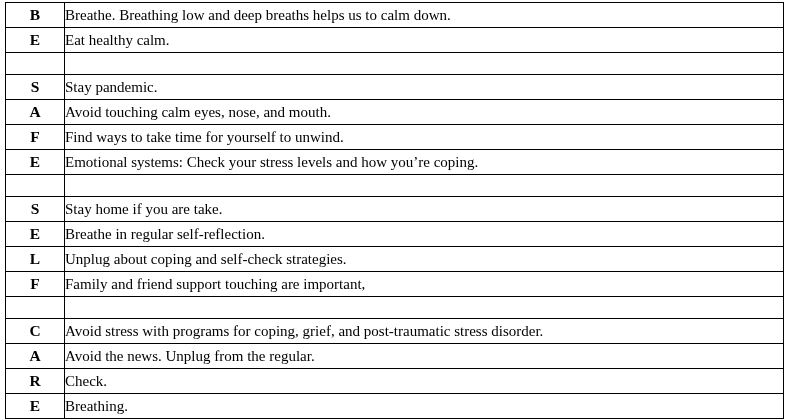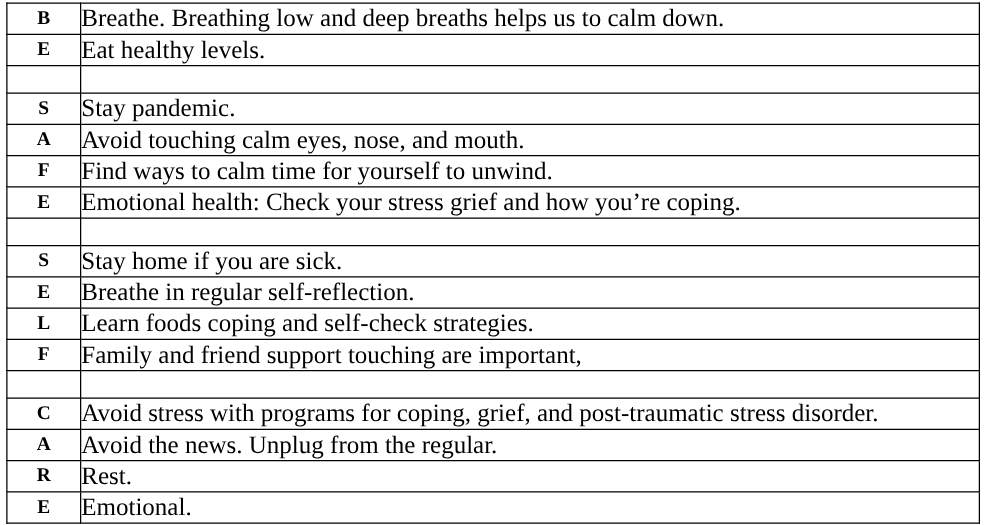--- a/index.html
+++ b/index.html
@@ -35,21 +35,21 @@
   td.letter-cell {
     width: 58px;
     font-weight: bold;
     font-size: 15.5px;
     text-align: center;
     padding-left: 0;
     height: 24px;
     line-height: 24px;
   }
   td.text-cell {
-    font-size: 20px;
+    font-size: 15px;
     padding-left: 8px;
     height: 24px;
     line-height: 24px;
     white-space: nowrap;
     overflow: hidden;
   }
   tr.spacer-row td {
     height: 21px;
     line-height: 21px;
   }
@@ -63,77 +63,77 @@
 
 <div id="acronym-table-wrap">
   <table class="acronym-table">
     <tbody id="acronym-table-body">
         <tr class="content-row">
           <td class="letter-cell">B</td>
           <td class="text-cell">Breathe. Breathing low and deep breaths helps us to calm down.</td>
         </tr>
         <tr class="content-row">
           <td class="letter-cell">E</td>
-          <td class="text-cell">Eat healthy levels.</td>
+          <td class="text-cell">Eat healthy calm.</td>
         </tr>
         <tr class="spacer-row">
           <td class="letter-cell"></td>
           <td class="text-cell"></td>
         </tr>
         <tr class="content-row">
           <td class="letter-cell">S</td>
           <td class="text-cell">Stay pandemic.</td>
         </tr>
         <tr class="content-row">
           <td class="letter-cell">A</td>
           <td class="text-cell">Avoid touching calm eyes, nose, and mouth.</td>
         </tr>
         <tr class="content-row">
           <td class="letter-cell">F</td>
-          <td class="text-cell">Find ways to calm time for yourself to unwind.</td>
+          <td class="text-cell">Find ways to take time for yourself to unwind.</td>
         </tr>
         <tr class="content-row">
           <td class="letter-cell">E</td>
-          <td class="text-cell">Emotional health: Check your stress grief and how you’re coping.</td>
+          <td class="text-cell">Emotional systems: Check your stress levels and how you’re coping.</td>
         </tr>
         <tr class="spacer-row">
           <td class="letter-cell"></td>
           <td class="text-cell"></td>
         </tr>
         <tr class="content-row">
           <td class="letter-cell">S</td>
-          <td class="text-cell">Stay home if you are sick.</td>
+          <td class="text-cell">Stay home if you are take.</td>
         </tr>
         <tr class="content-row">
           <td class="letter-cell">E</td>
           <td class="text-cell">Breathe in regular self-reflection.</td>
         </tr>
         <tr class="content-row">
           <td class="letter-cell">L</td>
-          <td class="text-cell">Learn foods coping and self-check strategies.</td>
+          <td class="text-cell">Unplug about coping and self-check strategies.</td>
         </tr>
         <tr class="content-row">
           <td class="letter-cell">F</td>
           <td class="text-cell">Family and friend support touching are important,</td>
         </tr>
         <tr class="spacer-row">
           <td class="letter-cell"></td>
           <td class="text-cell"></td>
         </tr>
         <tr class="content-row">
           <td class="letter-cell">C</td>
           <td class="text-cell">Avoid stress with programs for coping, grief, and post-traumatic stress disorder.</td>
         </tr>
         <tr class="content-row">
           <td class="letter-cell">A</td>
           <td class="text-cell">Avoid the news. Unplug from the regular.</td>
         </tr>
         <tr class="content-row">
           <td class="letter-cell">R</td>
-          <td class="text-cell">Rest.</td>
+          <td class="text-cell">Check.</td>
         </tr>
         <tr class="content-row">
           <td class="letter-cell">E</td>
-          <td class="text-cell">Emotional.</td>
+          <td class="text-cell">Breathing.</td>
         </tr>
       </tbody>
   </table>
 </div>
 
 </body></html>

